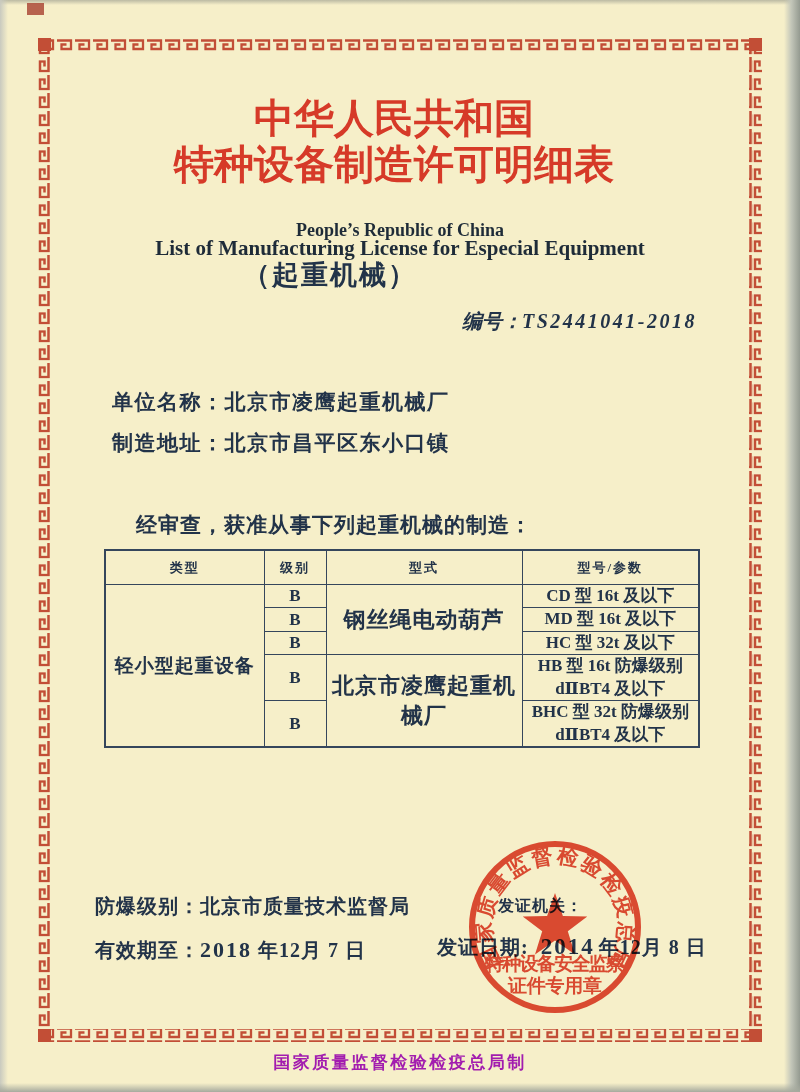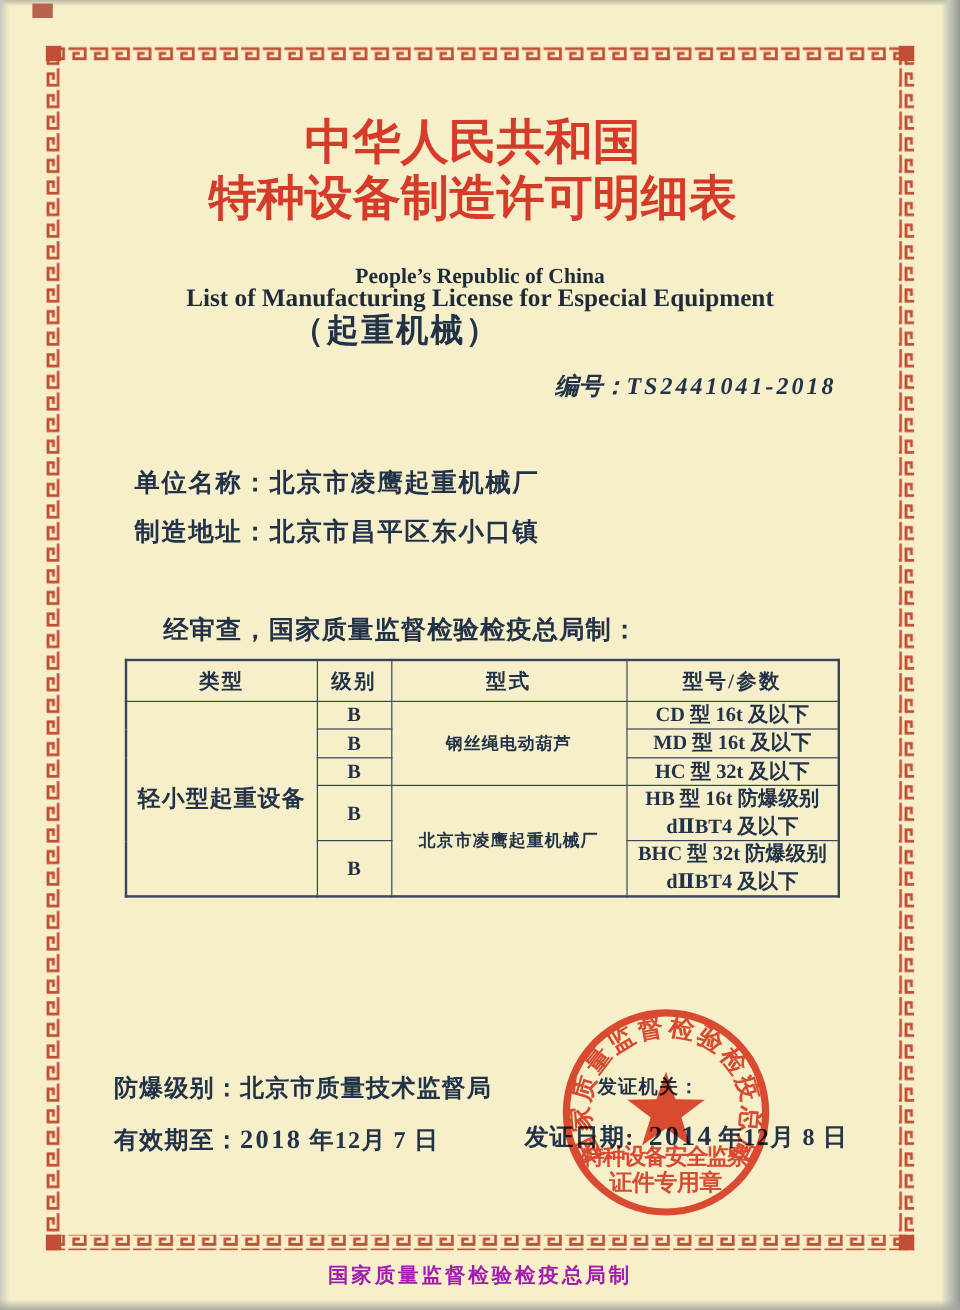--- a/index.html
+++ b/index.html
@@ -42,26 +42,26 @@
   .info-addr { top:429px; }
 
   .statement { left:136px; top:511px; font-size:21px; font-weight:600; letter-spacing:1px; }
 
   table.license { position:absolute; left:104px; top:549px;
     border-collapse:collapse; table-layout:fixed; color:#223349;
     border:2.4px solid #35465c; }
   table.license th, table.license td {
     border:1.6px solid #35465c; text-align:center; vertical-align:middle;
     padding:0; font-weight:600; overflow:hidden; }
-  table.license th { font-size:17px; letter-spacing:2px; height:33px; }
+  table.license th { font-size:13px; letter-spacing:2px; height:33px; }
   tr.r-sm  { height:20px; }
   tr.r-lg  { height:46px; }
   td.type  { font-size:19px; letter-spacing:1px; }
   td.grade { font-size:17px; }
-  td.form  { font-size:14px; letter-spacing:1px; }
+  td.form  { font-size:22px; letter-spacing:1px; }
   td.model { font-size:17px; line-height:1.32;margin-top:35px; }
 
   .bl-line { left:95px; font-size:20px; font-weight:600; letter-spacing:1px; }
   .bl-1 { top:893px; }
   .bl-2 { top:937px; }
   .bl-2 .year { font-size:22px; letter-spacing:2px; }
   .br-org  { left:456px; top:896px; font-size:16px; font-weight:600; letter-spacing:1px;margin-left:42px; }
   .br-date { left:437px; top:934px; font-size:20px; font-weight:600; letter-spacing:1px; }
   .br-date .year { font-size:23px; font-weight:bold; letter-spacing:2px; margin-left:12px;text-align:center; }
   .br-date .rest { margin-left:4px; }
@@ -109,21 +109,21 @@
   <span>编号：</span><span class="num">TS2441041-2018</span>
 </div>
 
 <div class="abs info-line info-unit">
   <span>单位名称：</span><span>北京市凌鹰起重机械厂</span>
 </div>
 <div class="abs info-line info-addr">
   <span>制造地址：</span><span>北京市昌平区东小口镇</span>
 </div>
 
-<div class="abs statement">经审查，国家质量监督检验检疫总局制：</div>
+<div class="abs statement">经审查，获准从事下列起重机械的制造：</div>
 
 <table class="license">
   <colgroup>
       <col style="width:159px">
       <col style="width:62px">
       <col style="width:196px">
       <col style="width:177px">
     </colgroup>
   <tbody>
       <tr>

